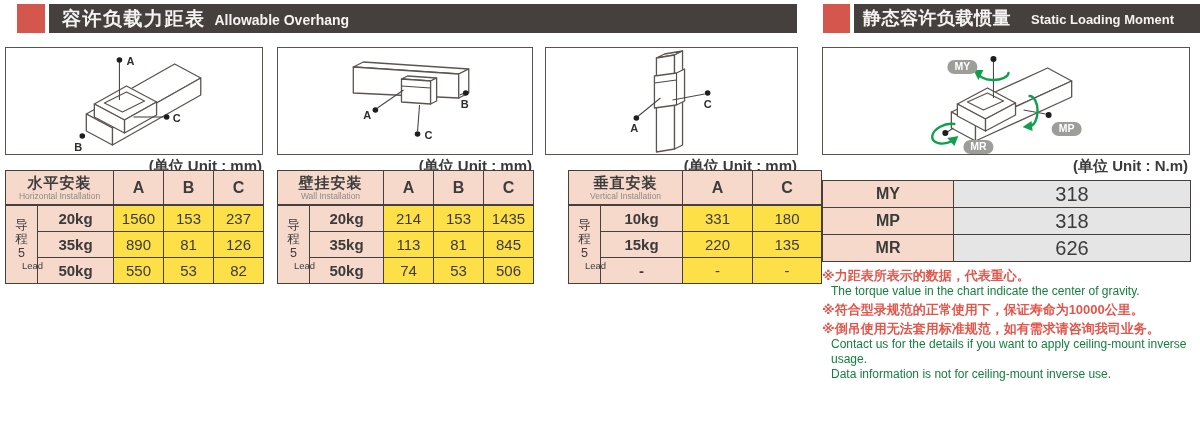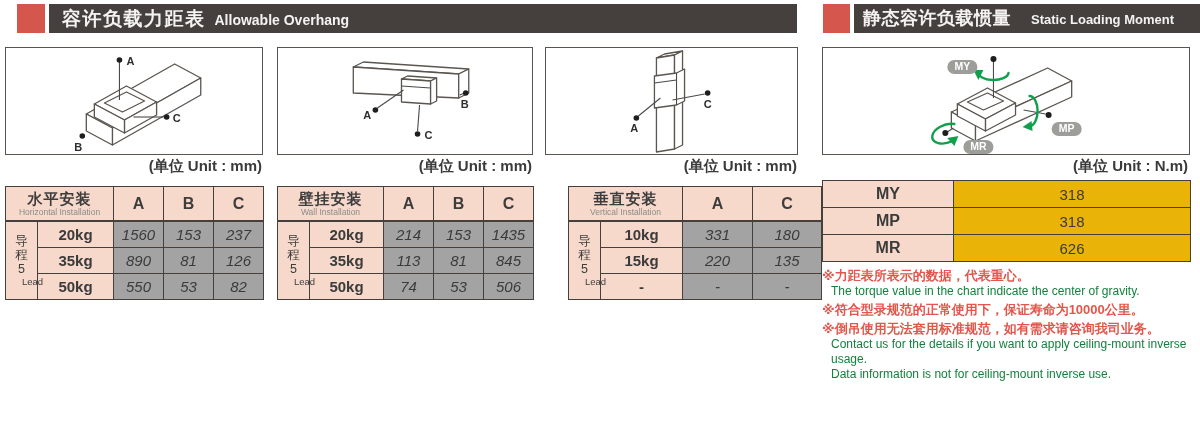--- a/index.html
+++ b/index.html
@@ -24,35 +24,35 @@
   .albl{font-size:11px;font-weight:bold;fill:#2e2e2e;}
   .garr{stroke:#10a04c;stroke-width:2.4;fill:none;stroke-linecap:round;}
   .ghead{fill:#10a04c;stroke:none;}
   .pill{fill:#9d9d99;stroke:none;}
   .pill-t{font-size:10.5px;font-weight:bold;fill:#ffffff;text-anchor:middle;}
 
   
   .unit{position:absolute;top:157px;height:20px;font-size:15px;font-weight:600;color:#3a3a3a;text-align:right;}
 
   
-  .dtable{position:absolute;top:186px;border-collapse:collapse;table-layout:fixed;}
+  .dtable{position:absolute;top:170px;border-collapse:collapse;table-layout:fixed;}
   .dtable th,.dtable td{border:1px solid #45403c;padding:0;text-align:center;vertical-align:middle;}
   .hrow th{height:33px;border-bottom-width:2px;}
   .drow td{height:25px;}
   .pink{background:#f7d9cc;}
   .ttl-zh{font-size:15px;font-weight:bold;color:#3d3d3d;line-height:17px;letter-spacing:1px;}
   .ttl-en{font-size:8.5px;font-weight:normal;color:#8b8b88;line-height:10px;}
   th.colh{font-size:16px;font-weight:600;color:#3d3d3d;}
   td.kg{font-size:15px;font-weight:600;color:#3b3b3b;}
-  td.val{font-size:15px;color:#3b3b3b;background:#a3a3a3;font-style:italic;}
+  td.val{font-size:15px;color:#3b3b3b;background:#fde047;}
   .lead-zh{font-size:12.5px;line-height:14px;color:#3d3d3d;}
   .lead-en{font-size:9.5px;line-height:11px;color:#3d3d3d;padding-left:16px;}
   #t4 td{height:26px;}
   #t4 td.mlabel{font-size:16px;font-weight:bold;color:#3b3b3b;}
-  #t4 td.mval{font-size:15px;color:#3b3b3b;background:#eab308;}
+  #t4 td.mval{font-size:20px;color:#3b3b3b;background:#e5e5e5;}
 
   
   .notes{position:absolute;left:822px;top:265px;width:372px;}
   .note-zh{font-size:13px;font-weight:bold;color:#e2564c;line-height:17px;margin-top:2px;}
   .note-en{font-size:12px;color:#15803d;line-height:15px;padding-left:9px;}
 </style>
 </head>
 <body>
 
 <div id="stage">

